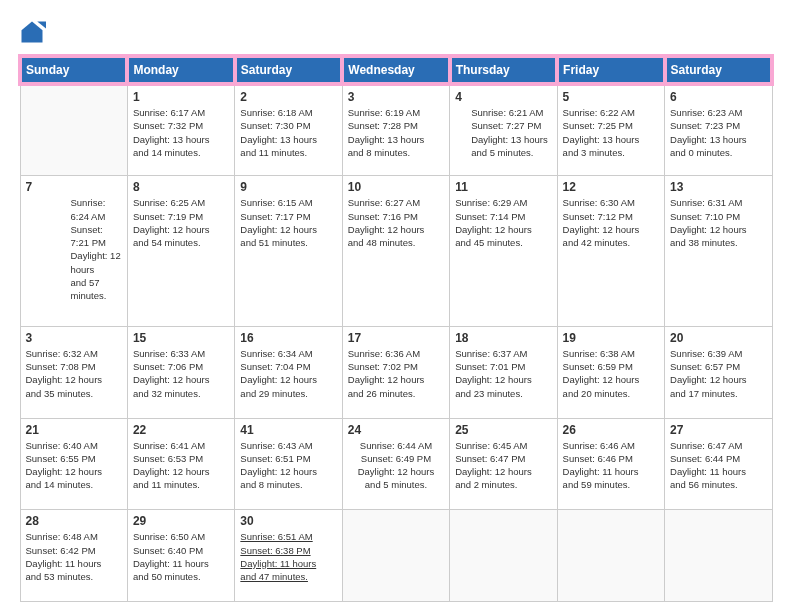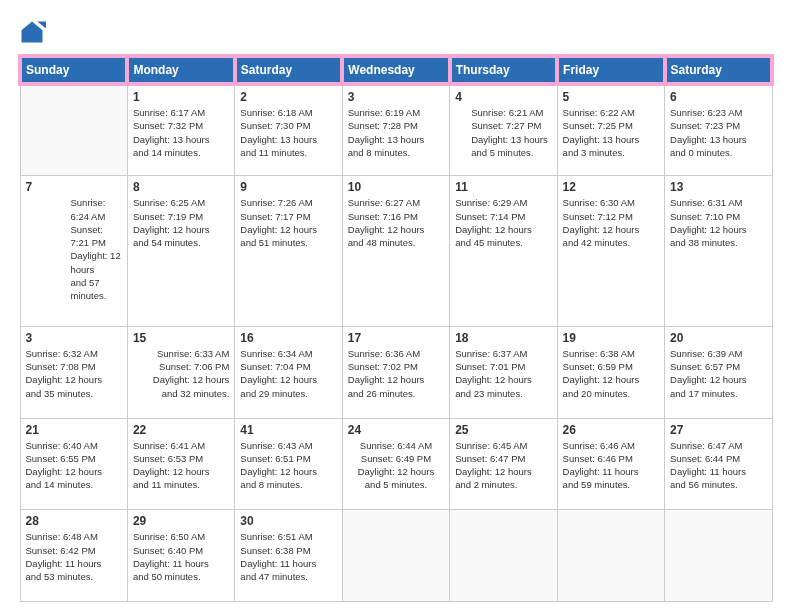--- a/index.html
+++ b/index.html
@@ -189,21 +189,21 @@
           </td>
           <td>
             <span class="day-num">8</span>
             <div class="day-info" style="white-space: pre-line;">Sunrise: 6:25 AM
 Sunset: 7:19 PM
 Daylight: 12 hours
 and 54 minutes.</div>
           </td>
           <td>
             <span class="day-num">9</span>
-            <div class="day-info" style="white-space: pre-line;">Sunrise: 7:26 AM
+            <div class="day-info" style="white-space: pre-line;">Sunrise: 6:15 AM
 Sunset: 7:17 PM
 Daylight: 12 hours
 and 51 minutes.</div>
           </td>
           <td>
             <span class="day-num">10</span>
             <div class="day-info" style="white-space: pre-line;">Sunrise: 6:27 AM
 Sunset: 7:16 PM
 Daylight: 12 hours
 and 48 minutes.</div>
@@ -233,21 +233,21 @@
         <tr>
           <td>
             <span class="day-num">3</span>
             <div class="day-info" style="white-space: pre-line;">Sunrise: 6:32 AM
 Sunset: 7:08 PM
 Daylight: 12 hours
 and 35 minutes.</div>
           </td>
           <td>
             <span class="day-num">15</span>
-            <div class="day-info" style="white-space: pre-line; text-align: right;">Sunrise: 6:33 AM
+            <div class="day-info" style="white-space: pre-line;">Sunrise: 6:33 AM
 Sunset: 7:06 PM
 Daylight: 12 hours
 and 32 minutes.</div>
           </td>
           <td>
             <span class="day-num">16</span>
             <div class="day-info" style="white-space: pre-line;">Sunrise: 6:34 AM
 Sunset: 7:04 PM
 Daylight: 12 hours
 and 29 minutes.</div>
@@ -342,21 +342,21 @@
           </td>
           <td>
             <span class="day-num">29</span>
             <div class="day-info" style="white-space: pre-line;">Sunrise: 6:50 AM
 Sunset: 6:40 PM
 Daylight: 11 hours
 and 50 minutes.</div>
           </td>
           <td>
             <span class="day-num">30</span>
-            <div class="day-info" style="white-space: pre-line;">Sunrise: 6:51 AM
+            <div class="day-info" style="white-space: pre-line; text-decoration: underline;">Sunrise: 6:51 AM
 Sunset: 6:38 PM
 Daylight: 11 hours
 and 47 minutes.</div>
           </td>
           <td class="empty-cell"></td>
           <td class="empty-cell"></td>
           <td class="empty-cell"></td>
           <td class="empty-cell"></td>
         </tr>
       </tbody>

